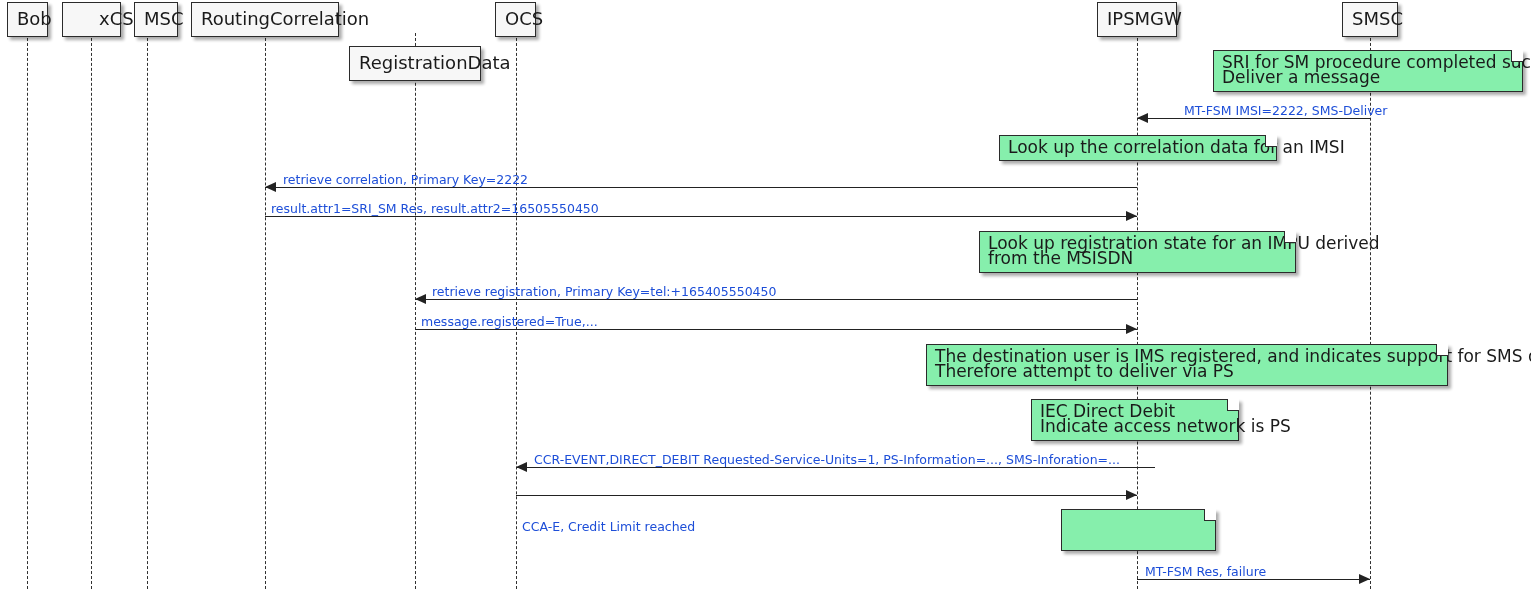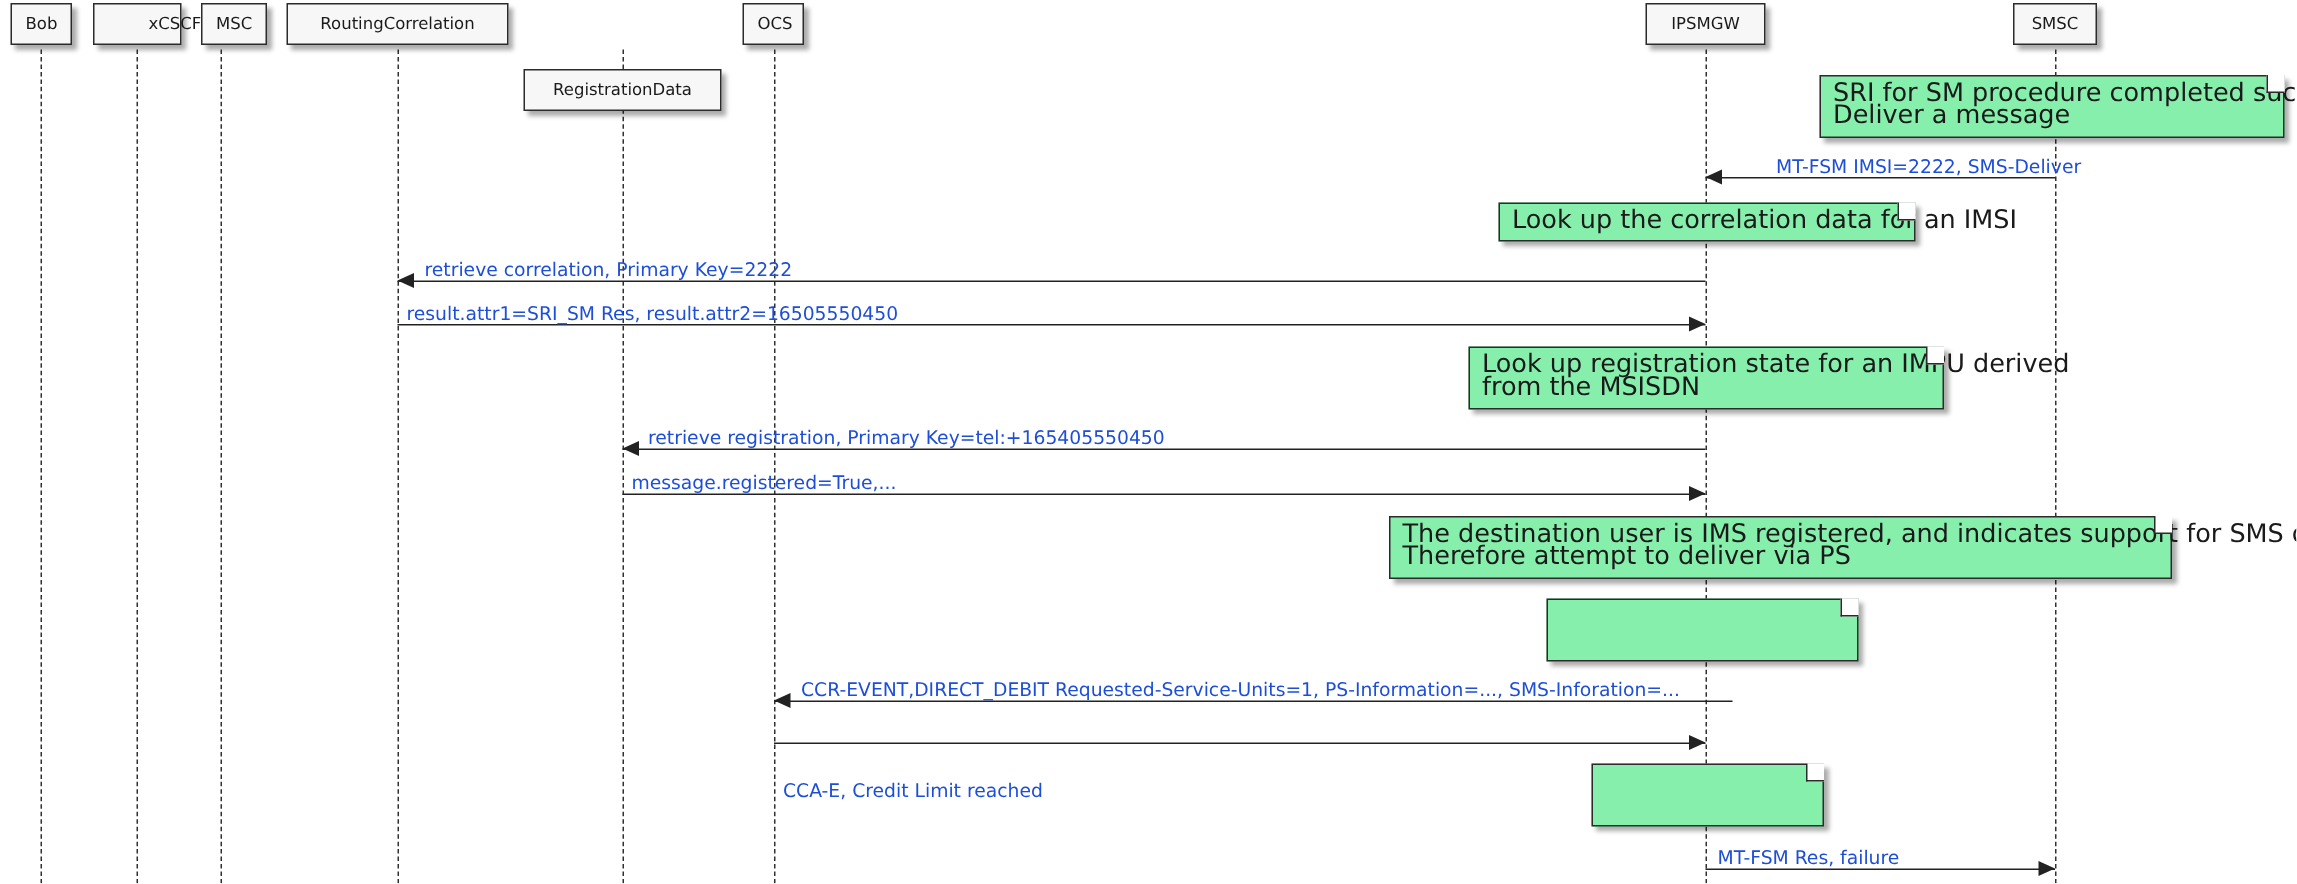--- a/index.html
+++ b/index.html
@@ -16,21 +16,21 @@
     overflow: hidden;
   }
 
   
   .participant {
     position: absolute;
     box-sizing: border-box;
     background: #F7F7F7;
     border: 1px solid #2B2B2B;
     color: #1A1A1A;
-    font-size: 11px;
+    font-size: 18px;
     line-height: 1;
     text-align: center;
     padding: 7px 9px 8px 9px;
     white-space: nowrap;
     box-shadow: 3px 3px 3px rgba(0,0,0,0.33);
   }
 
   
   .lifeline {
     position: absolute;
@@ -151,16 +151,17 @@
       <div class="participant" style="left: 1342px; top: 2px; width: 56px;">SMSC</div>
     </div>
   <div id="layer-notes">
       <div class="note" style="left: 1213px; top: 50px; width: 310px; min-height: 42px;"><span>SRI for SM procedure completed successfully
 Deliver a message</span><span class="foldcut"></span><span class="fold"></span></div>
       <div class="note" style="left: 999px; top: 135px; width: 278px; min-height: 23px;"><span>Look up the correlation data for an IMSI</span><span class="foldcut"></span><span class="fold"></span></div>
       <div class="note" style="left: 979px; top: 231px; width: 317px; min-height: 42px;"><span>Look up registration state for an IMPU derived
 from the MSISDN</span><span class="foldcut"></span><span class="fold"></span></div>
       <div class="note" style="left: 926px; top: 344px; width: 522px; min-height: 42px;"><span>The destination user is IMS registered, and indicates support for SMS over IP
 Therefore attempt to deliver via PS</span><span class="foldcut"></span><span class="fold"></span></div>
-      <div class="note" style="left: 1031px; top: 399px; width: 208px; min-height: 42px;"><span class="foldcut"></span><span class="fold"></span></div>
+      <div class="note" style="left: 1031px; top: 399px; width: 208px; min-height: 42px;"><span>IEC Direct Debit
+Indicate access network is PS</span><span class="foldcut"></span><span class="fold"></span></div>
       <div class="note" style="left: 1061px; top: 509px; width: 155px; min-height: 42px;"><span class="foldcut"></span><span class="fold"></span></div>
     </div>
 </div>
 
 </body></html>

